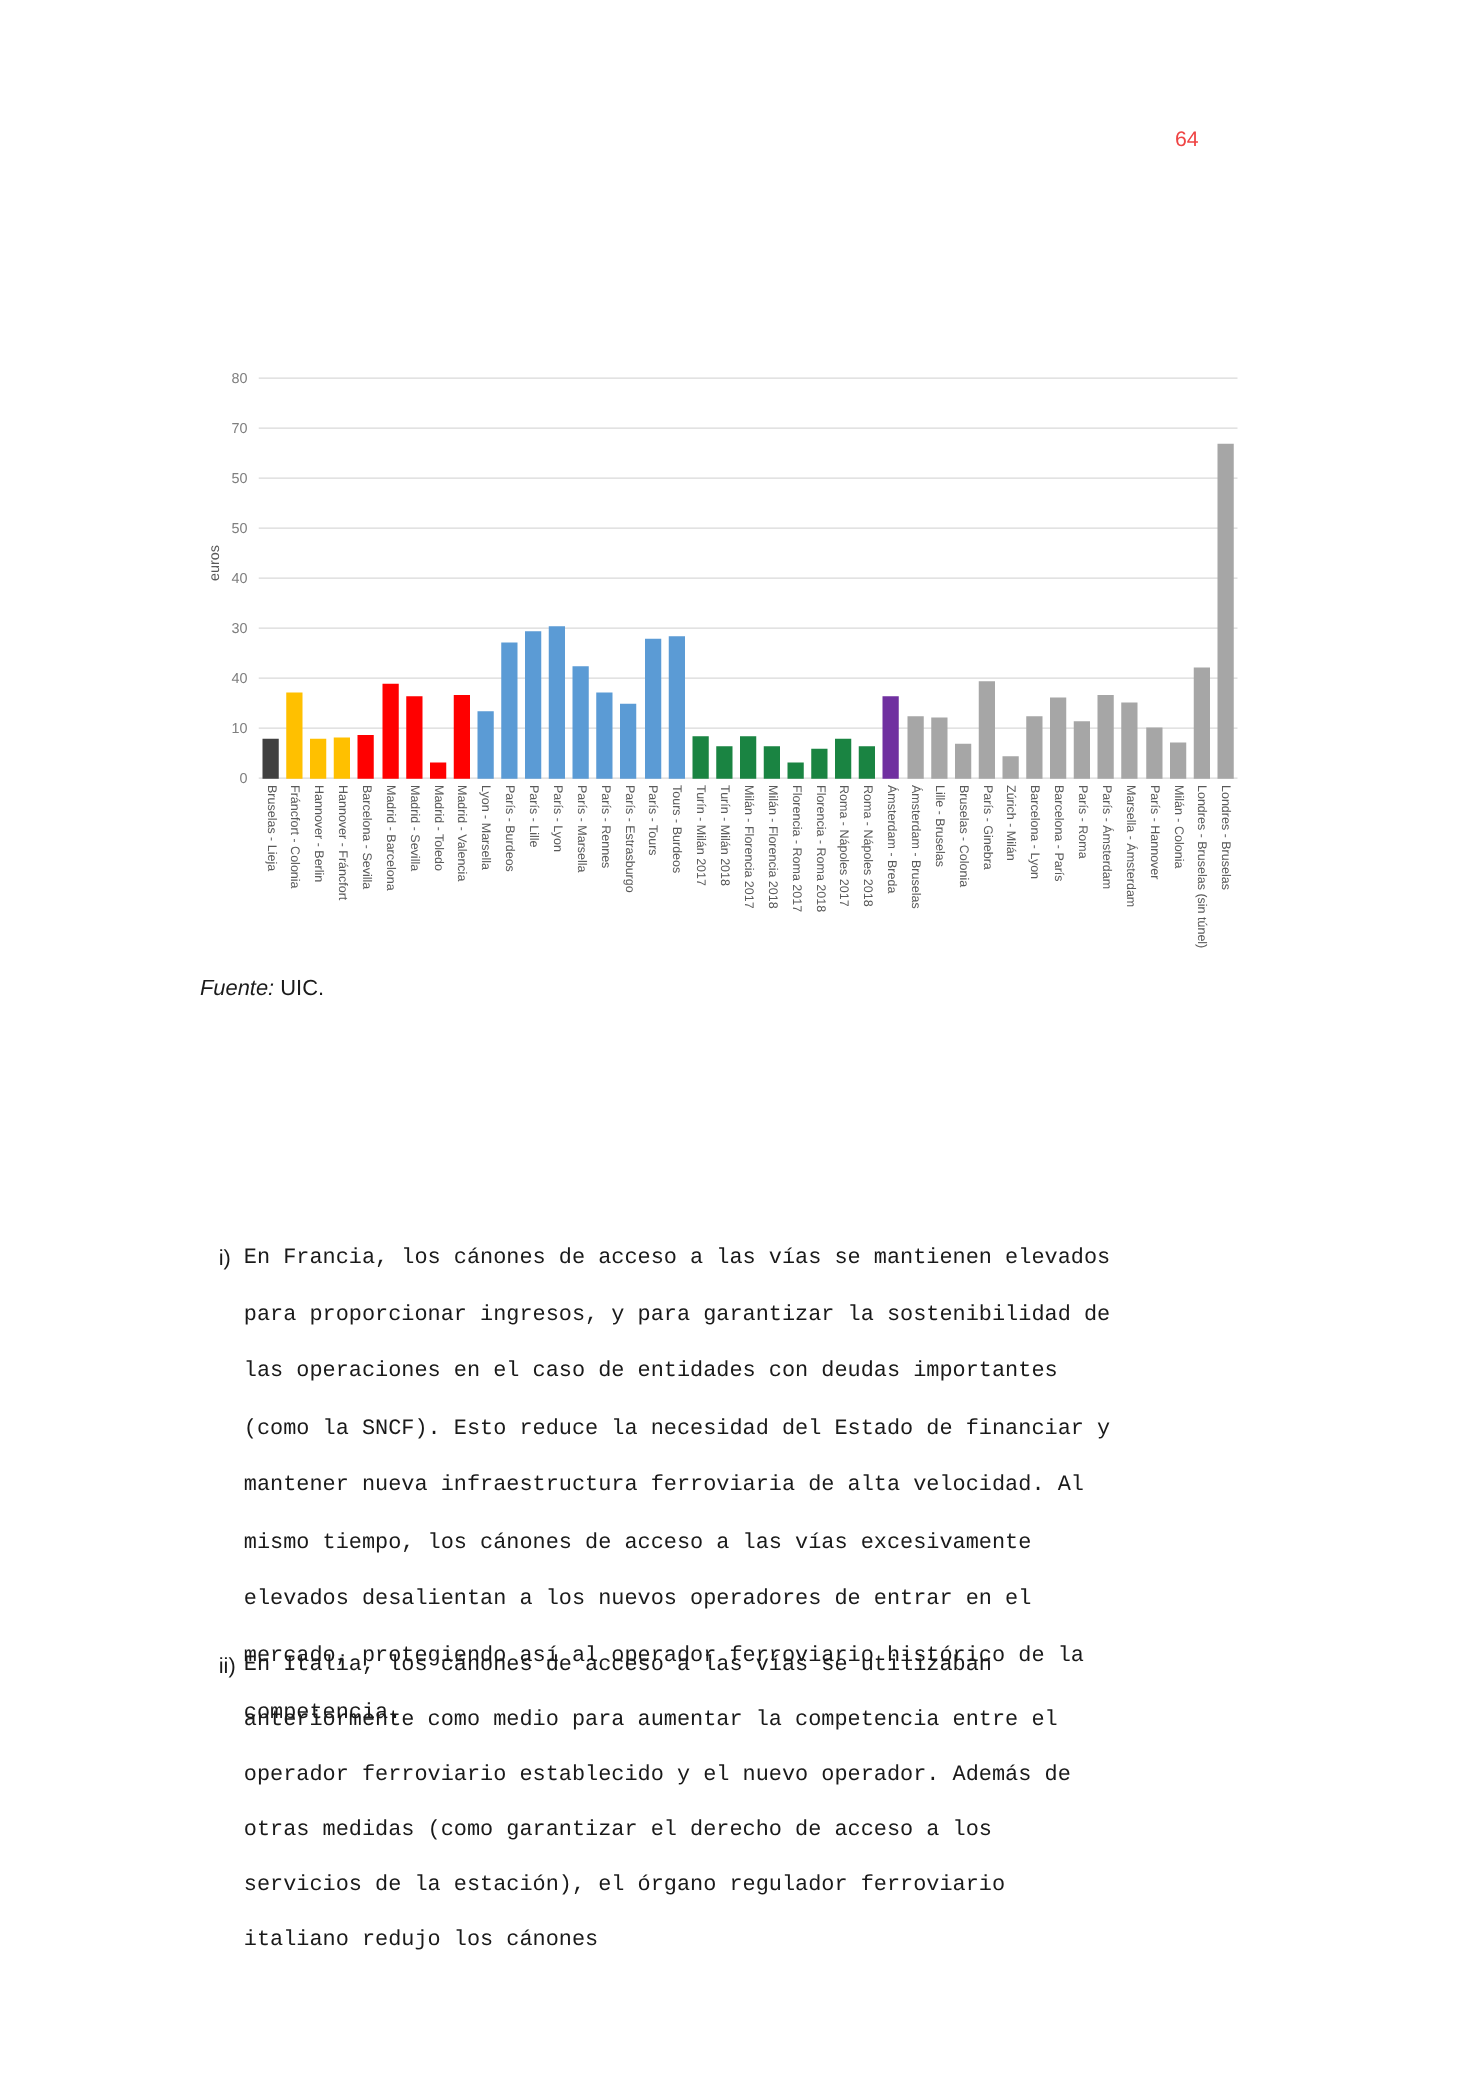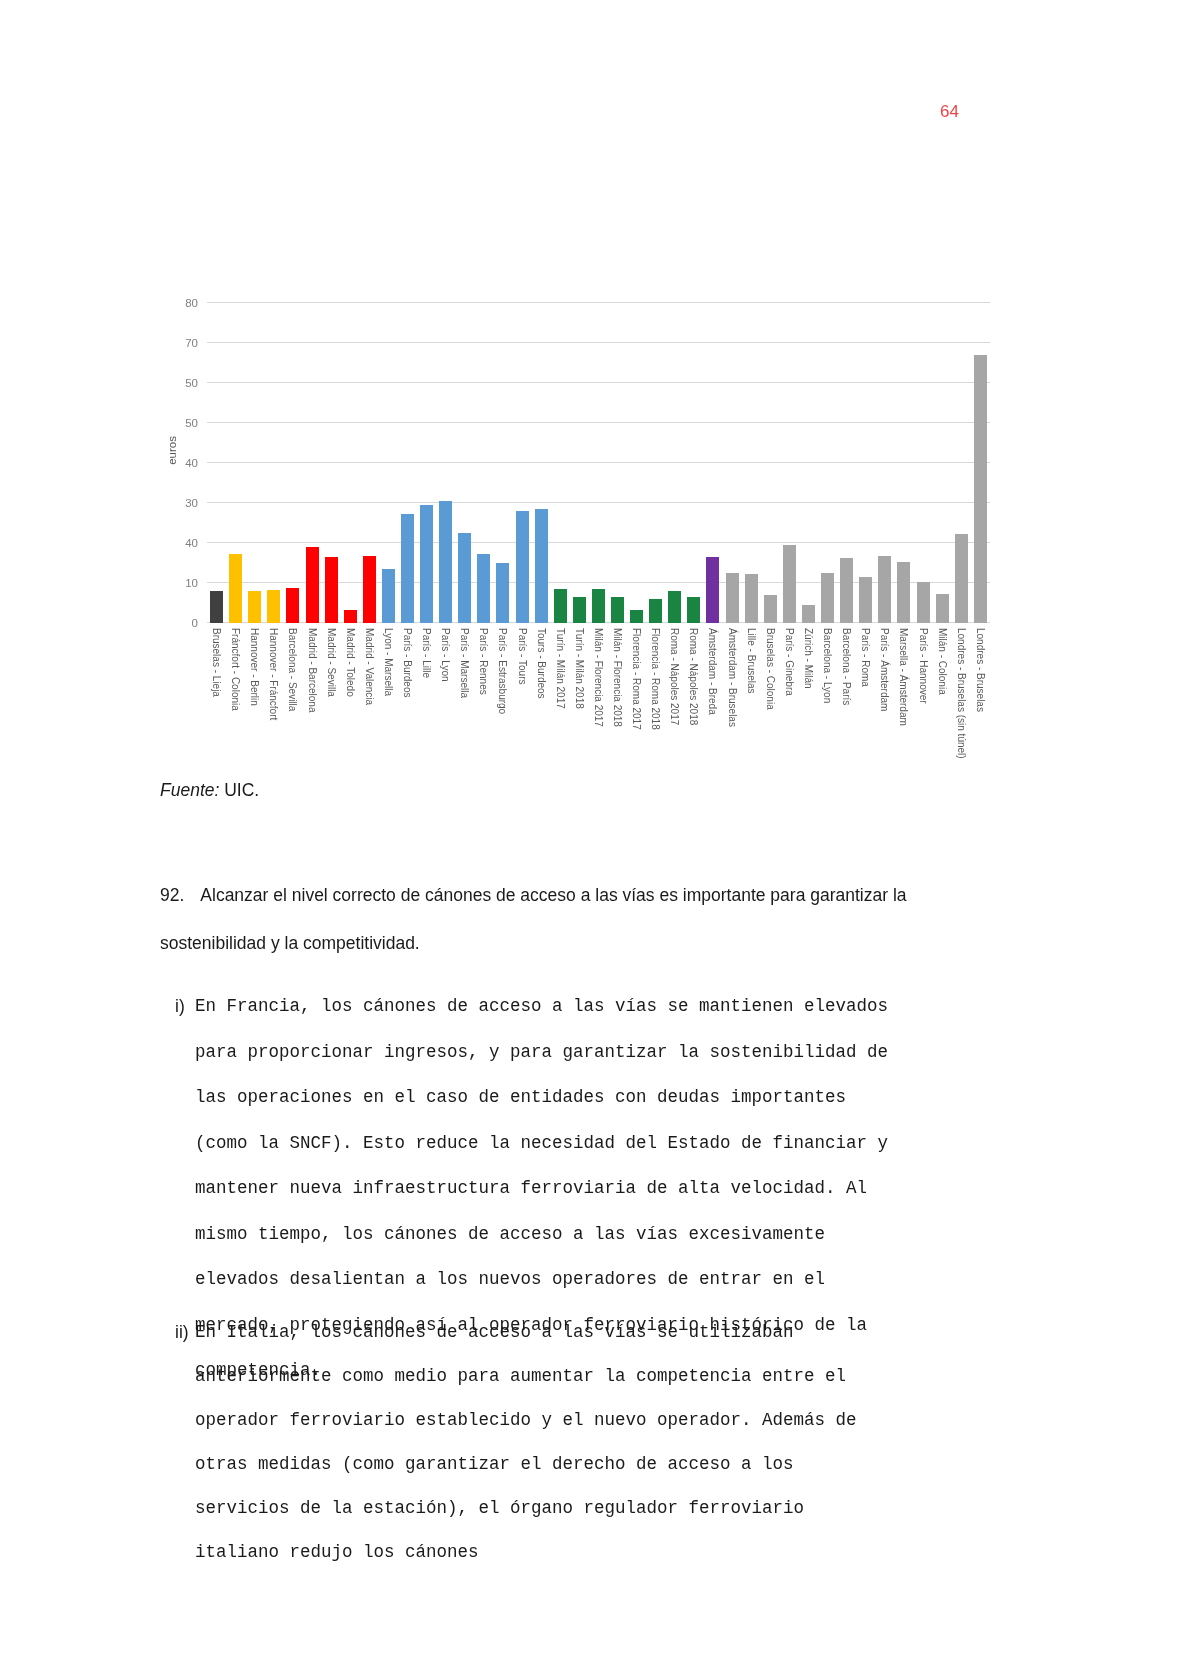--- a/index.html
+++ b/index.html
@@ -358,21 +358,20 @@
           <div class="xlabel">Londres - Bruselas (sin túnel)</div>
         </div>
         <div class="slot">
           <div class="xlabel">Londres - Bruselas</div>
         </div>
       </div>
   </div>
 
   <p class="fuente"><span class="it">Fuente:</span> <span>UIC.</span></p>
 
-  <p class="para92"><span class="pnum">92.</span><span>Alcanzar el nivel correcto de cánones de acceso a las vías es importante para garantizar la sostenibilidad y la competitividad.</span></p>
 
   <div class="list-item" id="item-i">
     <span class="marker">i)</span>
     <div class="li-text">En Francia, los cánones de acceso a las vías se mantienen elevados para proporcionar ingresos, y para garantizar la sostenibilidad de las operaciones en el caso de entidades con deudas importantes (como la SNCF). Esto reduce la necesidad del Estado de financiar y mantener nueva infraestructura ferroviaria de alta velocidad. Al mismo tiempo, los cánones de acceso a las vías excesivamente elevados desalientan a los nuevos operadores de entrar en el mercado, protegiendo así al operador ferroviario histórico de la competencia.</div>
   </div>
 
   <div class="list-item" id="item-ii">
     <span class="marker">ii)</span>
     <div class="li-text">En Italia, los cánones de acceso a las vías se utilizaban anteriormente como medio para aumentar la competencia entre el operador ferroviario establecido y el nuevo operador. Además de otras medidas (como garantizar el derecho de acceso a los servicios de la estación), el órgano regulador ferroviario italiano redujo los cánones</div>
   </div>

